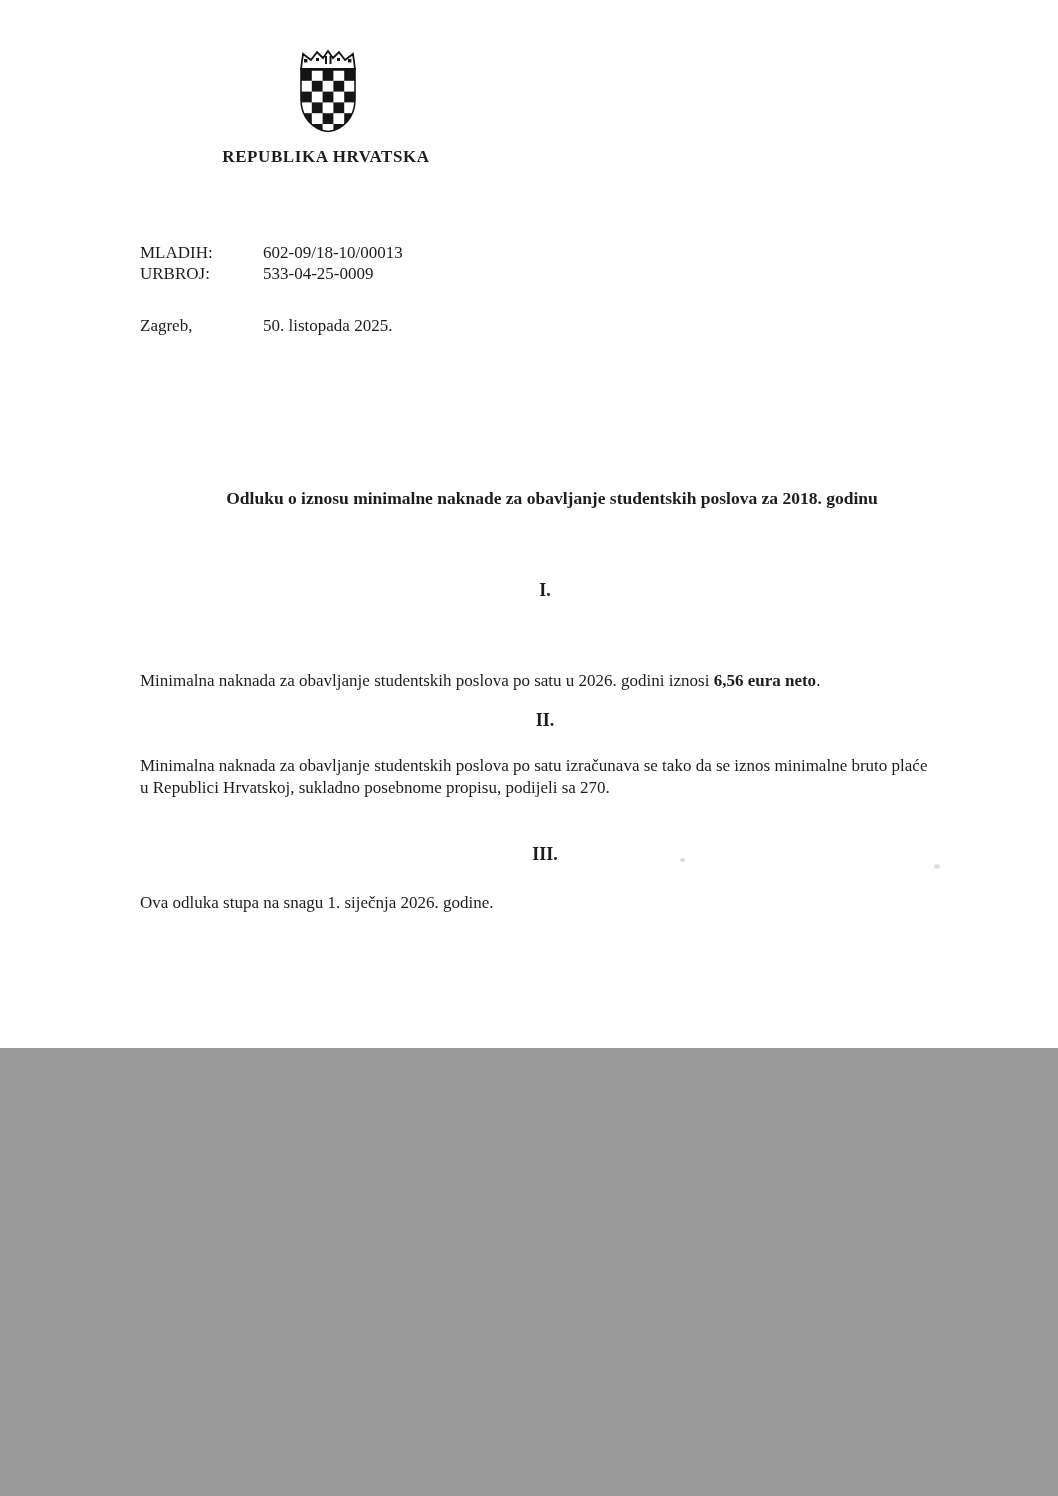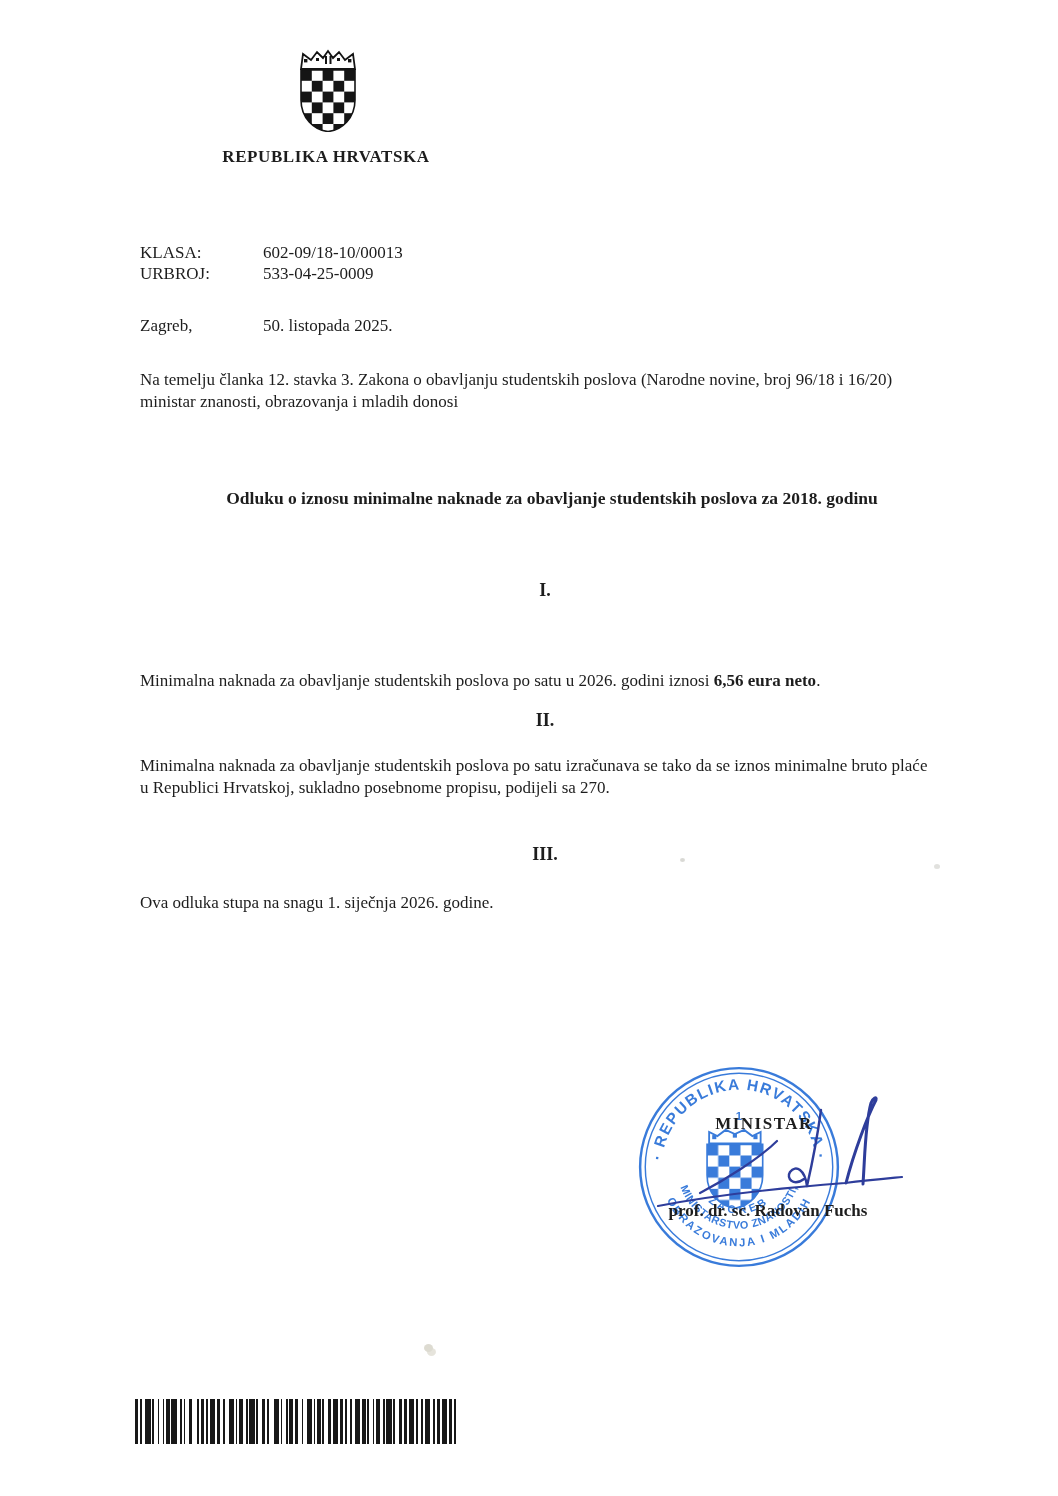--- a/index.html
+++ b/index.html
@@ -1,17 +1,17 @@
 <!DOCTYPE html>
 <html style="--stamp: #2b72d8; --sig: #2e3d9b;"><head>
 <meta charset="utf-8">
 <style>
   html,body{margin:0;padding:0;background:#9a9a9a;}
   .page{
-    position:relative;width:1058px;height:1496px;margin:0 auto;background:#ffffff;
+    position:relative;width:1058px;height:1048px;margin:0 auto;background:#ffffff;
     font-family:"Liberation Serif","DejaVu Serif",serif;color:#1d1d1d;overflow:hidden;
   }
   .abs{position:absolute;}
   
   .country{left:73px;top:147px;width:506px;text-align:center;font-weight:bold;font-size:17px;letter-spacing:.6px;}
   .ministry{left:60px;top:168px;width:566px;text-align:center;font-size:18px;letter-spacing:.3px;}
   
   .lbl{left:140px;font-size:17px;}
   .val{left:263px;font-size:17px;}
   .r1{top:243px}.r2{top:264px}.r3{top:316px}
@@ -63,28 +63,27 @@
     <rect x="28" y="8" width="2" height="8" fill="#141414"></rect>
     <rect x="32.5" y="8" width="2" height="8" fill="#141414"></rect>
     <rect x="19" y="10" width="3" height="3" fill="#141414"></rect>
     <rect x="40" y="10" width="3" height="3" fill="#141414"></rect>
 
     <path d="M4,22 H58 V52 C58,70 45,82 31,83.5 C17,82 4,70 4,52 Z" fill="url(#ckb)" stroke="#141414" stroke-width="1.6"></path>
   </svg>
 
   <div class="abs country">REPUBLIKA HRVATSKA</div>
 
-  <div class="abs lbl r1">KLASA:</div>
+  <div class="abs lbl r1">MLADIH:</div>
   <div class="abs val r1">602-09/18-10/00013</div>
   <div class="abs lbl r2">URBROJ:</div>
   <div class="abs val r2">533-04-25-0009</div>
   <div class="abs lbl r3">Zagreb,</div>
   <div class="abs val r3">50. listopada 2025.</div>
 
-  <div class="abs para preamble">Na temelju članka 12. stavka 3. Zakona o obavljanju studentskih poslova (Narodne novine, broj 96/18 i 16/20) ministar znanosti, obrazovanja i mladih donosi</div>
 
   <div class="abs title">Odluku o iznosu minimalne naknade za obavljanje studentskih poslova za 2018. godinu</div>
 
   <div class="abs numeral n1">I.</div>
   <div class="abs para p1"><span>Minimalna naknada za obavljanje studentskih poslova po satu u 2026. godini iznosi </span><span class="bold-inline">6,56 eura neto</span><span>.</span></div>
 
   <div class="abs numeral n2">II.</div>
   <div class="abs para p2"><span>Minimalna naknada za obavljanje studentskih poslova po satu izračunava se tako da se iznos minimalne bruto plaće u Republici Hrvatskoj, sukladno posebnome propisu, podijeli sa 270.</span><span class="bold-inline"></span><span></span></div>
 
   <div class="abs numeral n3">III.</div>

